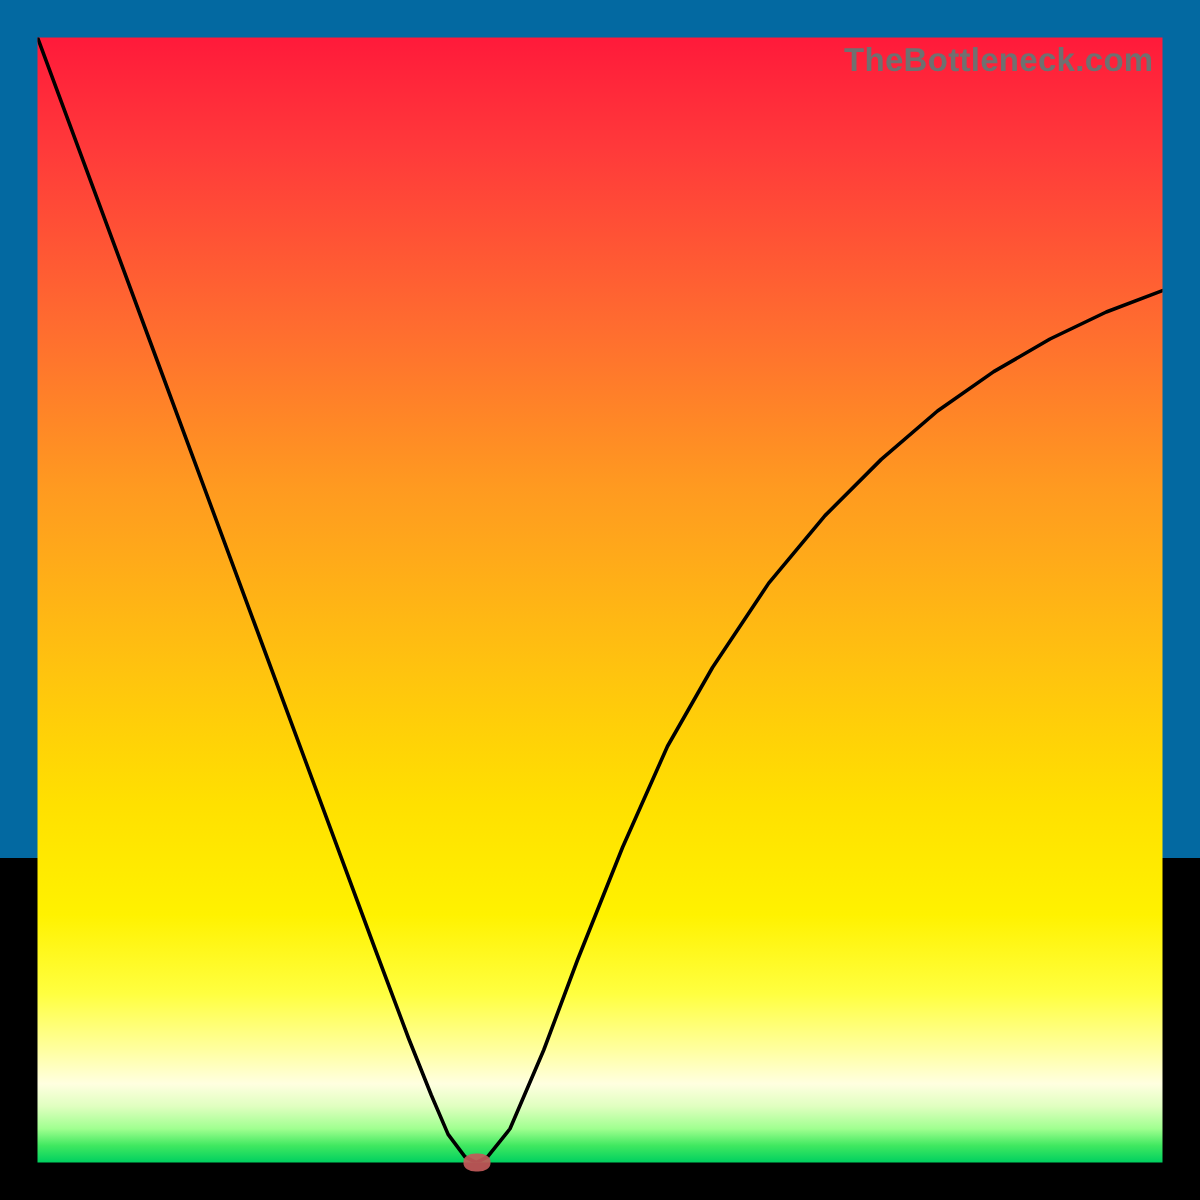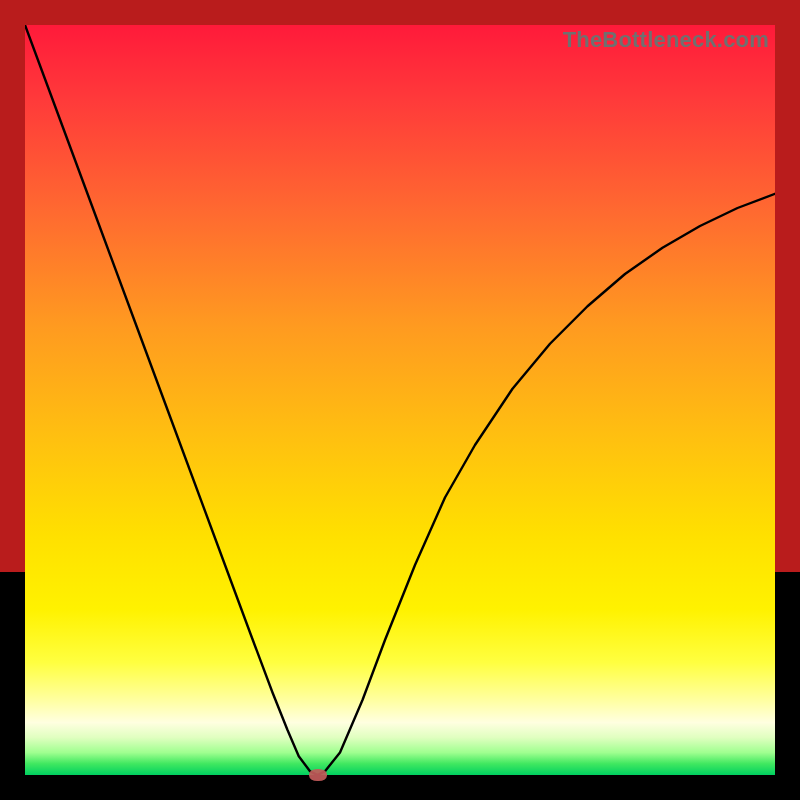--- a/index.html
+++ b/index.html
@@ -1,21 +1,21 @@
 <!DOCTYPE html>
 <html><head>
 <meta charset="utf-8">
 <style>
   * { margin: 0; padding: 0; box-sizing: border-box; }
   html, body { width: 800px; height: 800px; overflow: hidden; background: #000; }
   .frame {
     position: relative;
     width: 800px;
     height: 572px;
-    background: #b91c1c;
+    background: #0369a1;
     text-decoration: underline;
   }
   .plot-area {
     position: absolute;
     left: 25px;
     top: 25px;
     width: 750px;
     height: 750px;
     background: linear-gradient(to bottom,
       #ff1a3a 0%,

